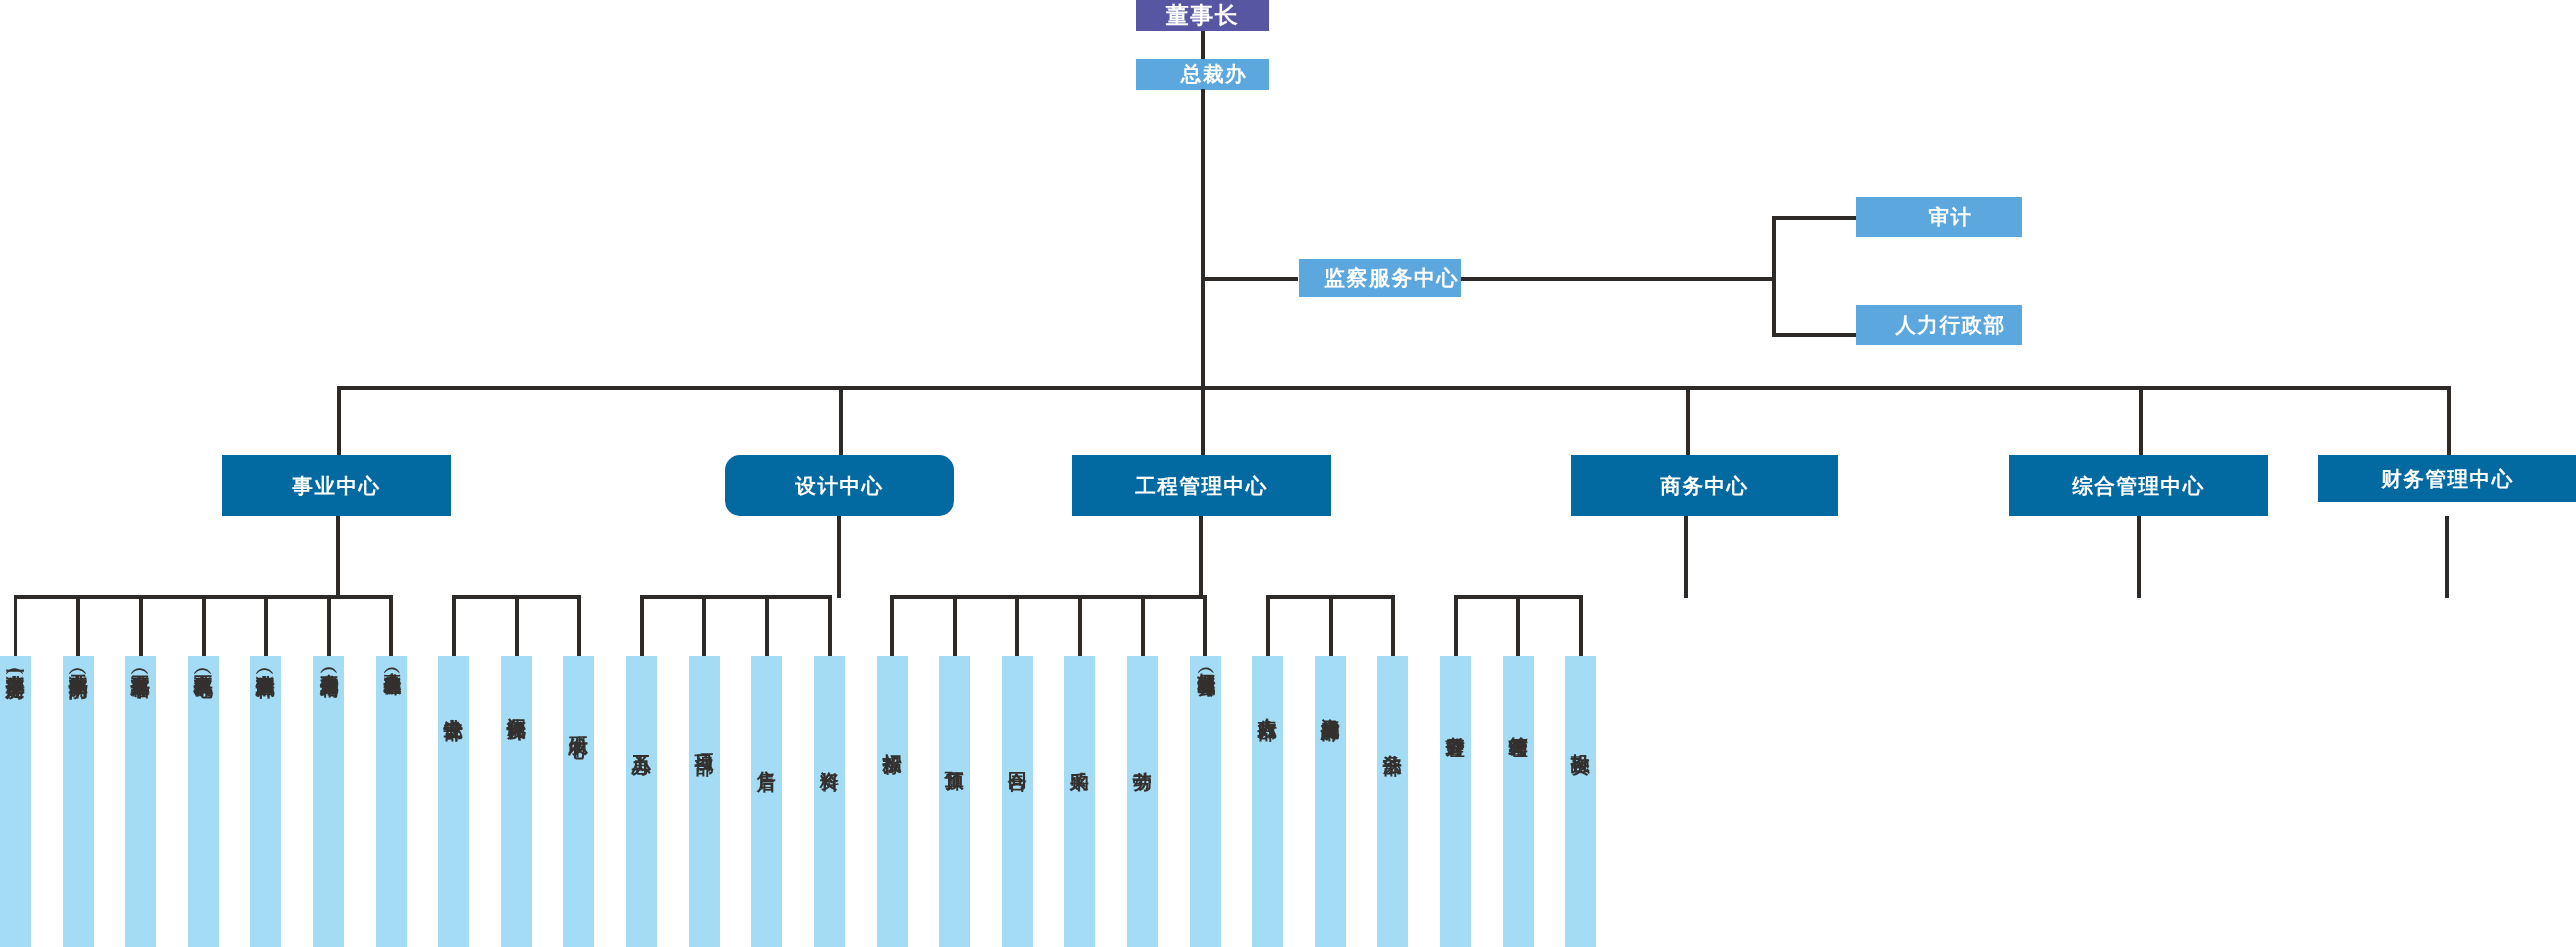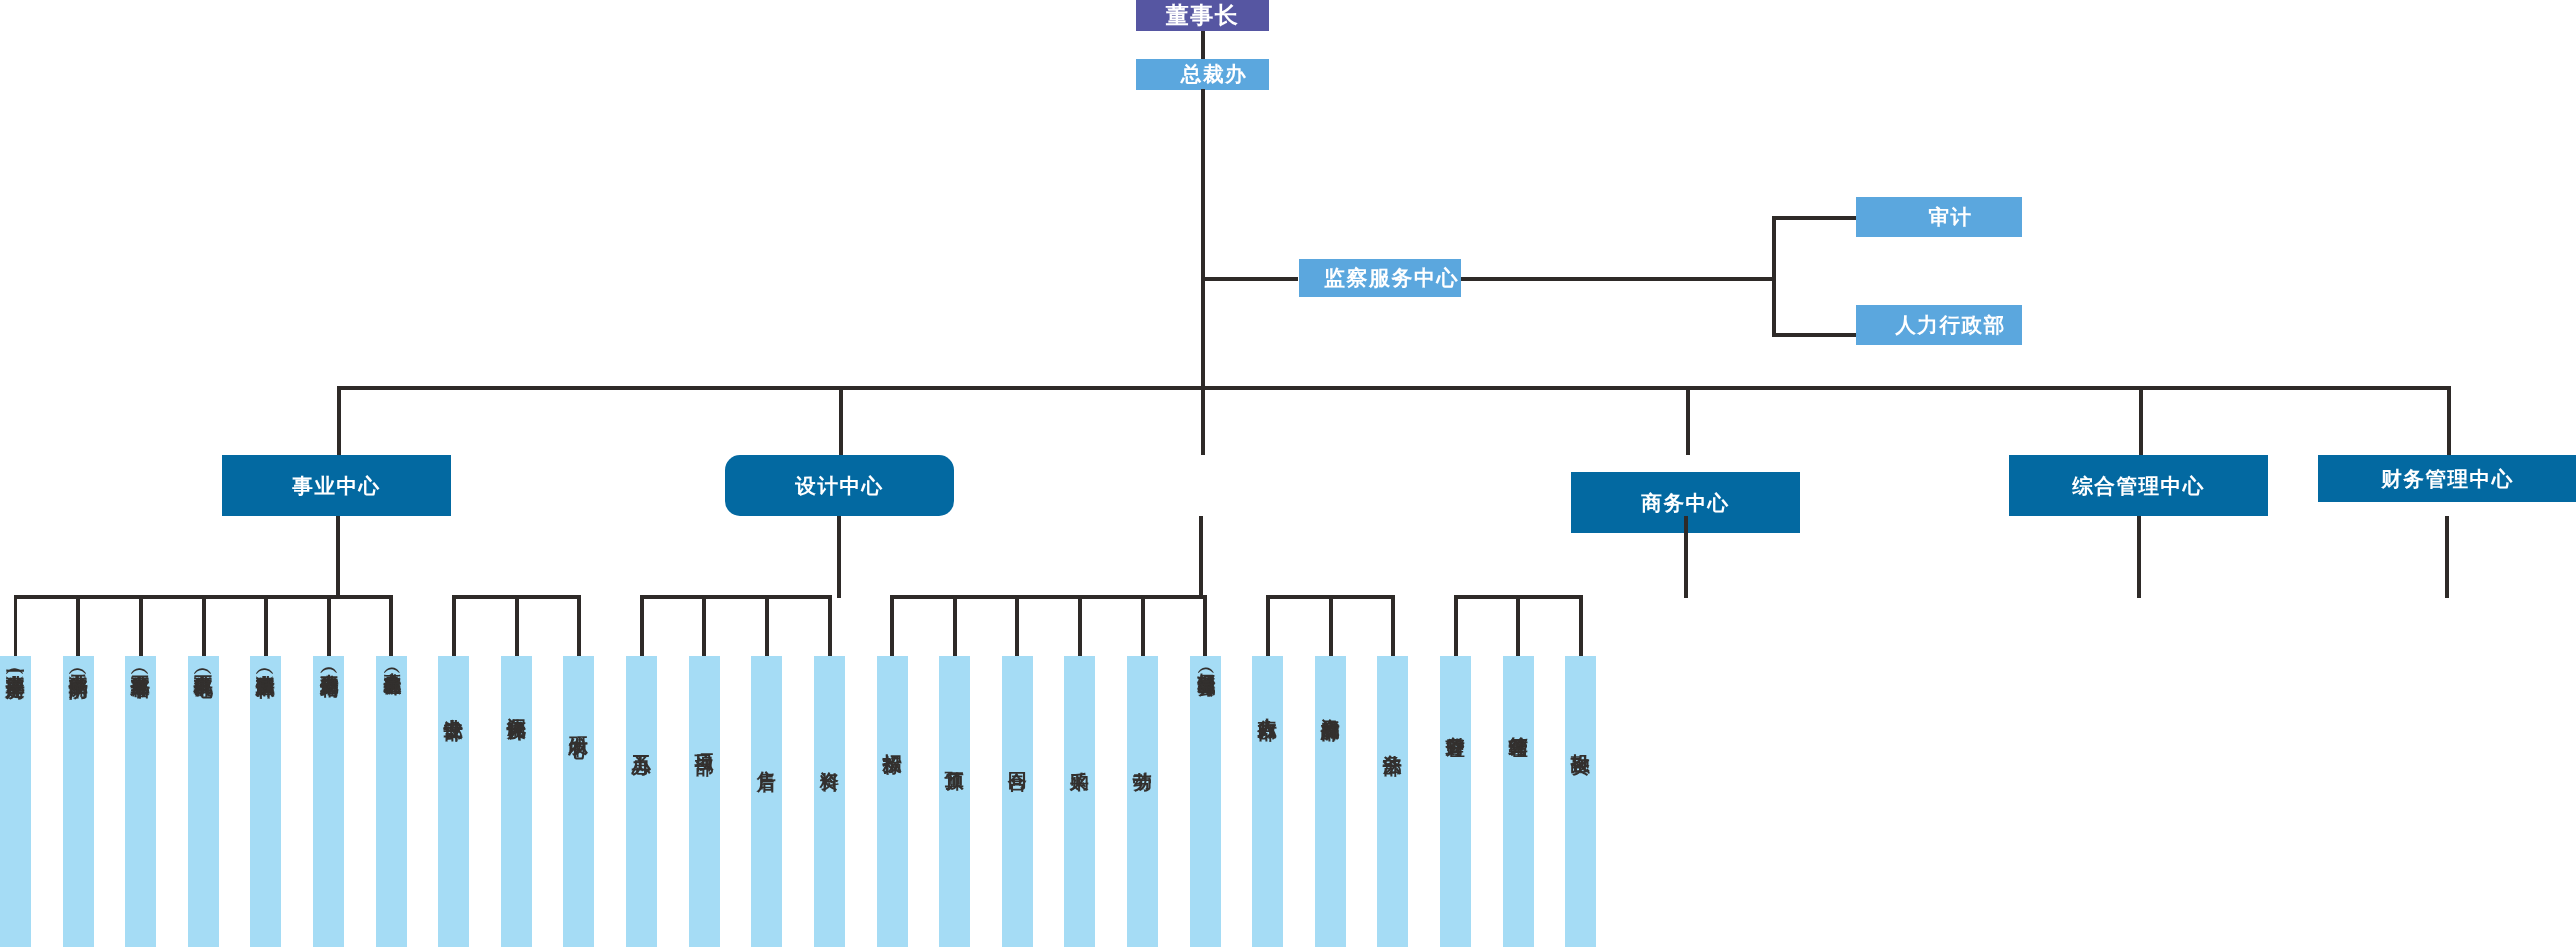--- a/index.html
+++ b/index.html
@@ -111,21 +111,22 @@
 
   <div class="line vline" style="left:337px;top:386px;height:69px;"></div>
   <div class="line vline" style="left:839px;top:386px;height:69px;"></div>
   <div class="line vline" style="left:1201px;top:386px;height:69px;"></div>
   <div class="line vline" style="left:1686px;top:386px;height:69px;"></div>
   <div class="line vline" style="left:2139px;top:386px;height:69px;"></div>
   <div class="line vline" style="left:2447px;top:386px;height:69px;"></div>
 
   <div class="node center" style="left:222px;top:455px;width:229px;height:61px;">事业中心</div>
   <div class="node center" style="left:725px;top:455px;width:229px;height:61px;border-radius:15px;">设计中心</div>
-  <div class="node center" style="left:1571px;top:472px;width:229px;height:61px;">商务中心</div>
+  <div class="node center" style="left:1072px;top:455px;width:259px;height:61px;">工程管理中心</div>
+  <div class="node center" style="left:1571px;top:455px;width:267px;height:61px;">商务中心</div>
   <div class="node center" style="left:2009px;top:455px;width:259px;height:61px;text-align:center;">综合管理中心</div>
   <div class="node center" style="left:2318px;top:455px;width:259px;height:47px;">财务管理中心</div>
 
   <div id="group-lines">
       <div class="line vline" style="left: 13.7px; top: 595px; height: 61px;"></div>
       <div class="line vline" style="left: 76px; top: 595px; height: 61px;"></div>
       <div class="line vline" style="left: 139px; top: 595px; height: 61px;"></div>
       <div class="line vline" style="left: 202px; top: 595px; height: 61px;"></div>
       <div class="line vline" style="left: 264px; top: 595px; height: 61px;"></div>
       <div class="line vline" style="left: 327px; top: 595px; height: 61px;"></div>

